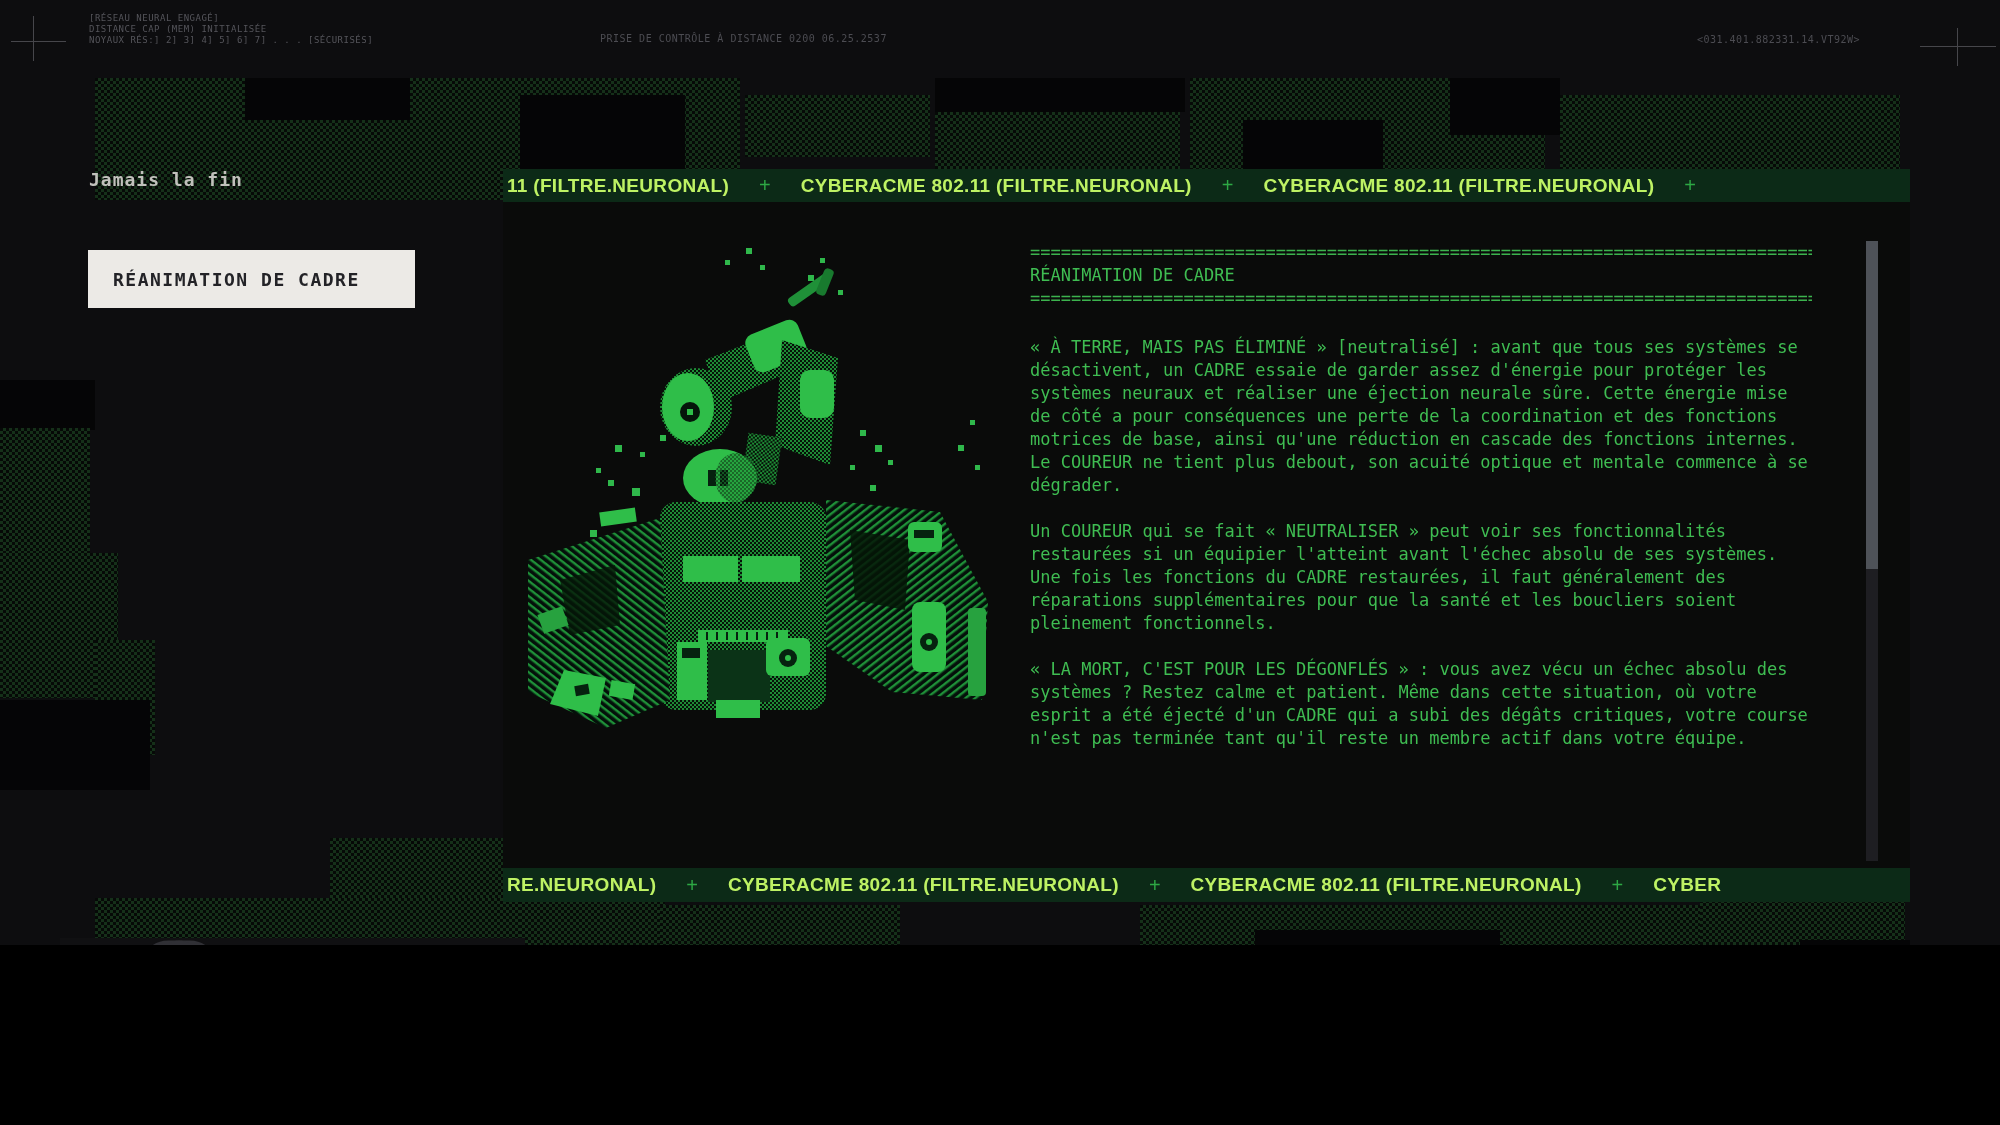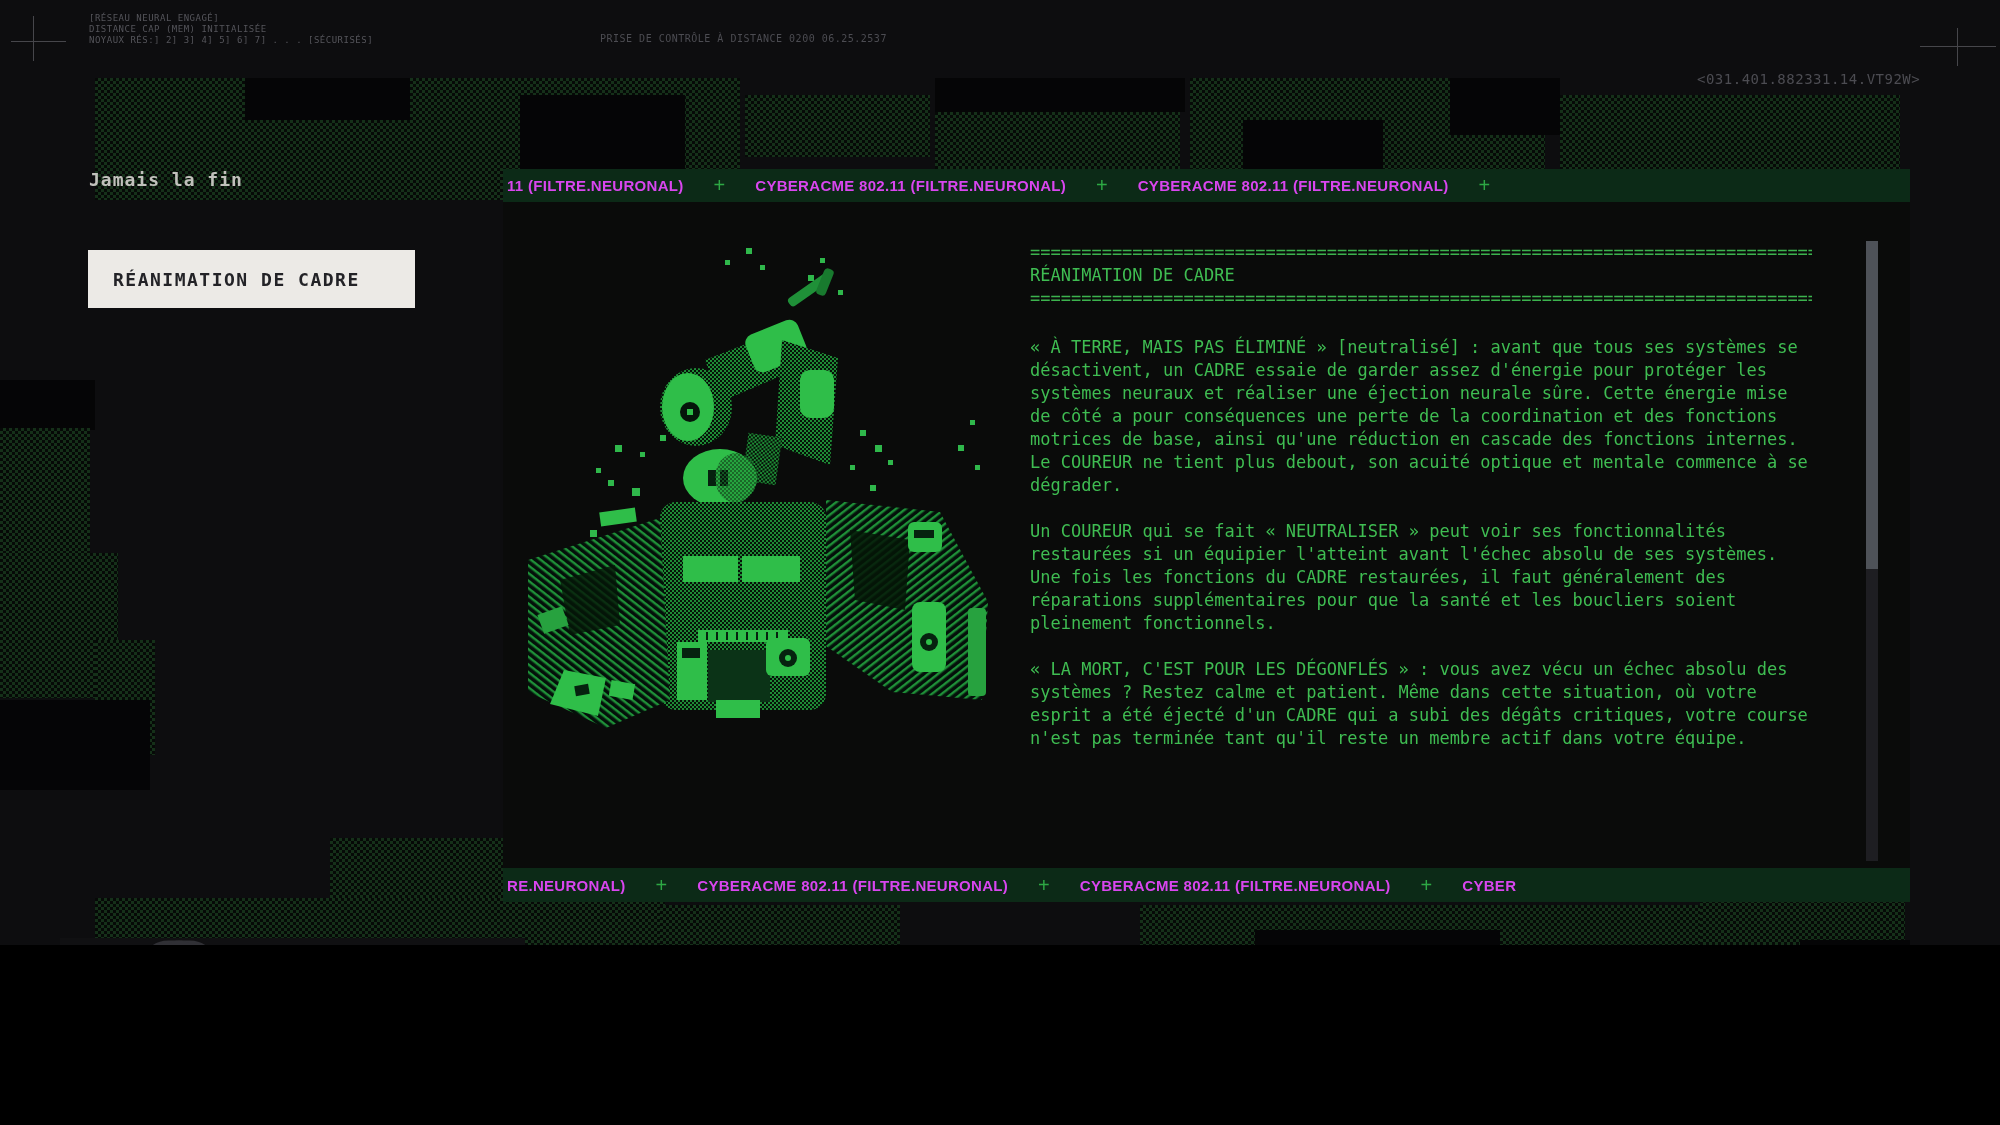--- a/index.html
+++ b/index.html
@@ -11,41 +11,41 @@
   .black{background:#050506;}
   .darkblk{background:#101012;}
 
   
   .cross-h,.cross-v{position:absolute;background:#46464b;z-index:2;}
 
   
   .bootlines{position:absolute;left:89px;top:13px;z-index:2;color:#55555b;font-size:9px;
              line-height:11px;letter-spacing:.5px;white-space:pre;}
   .topcenter{position:absolute;left:600px;top:33px;z-index:2;color:#4c4c52;font-size:10px;letter-spacing:.5px;}
-  .topright{position:absolute;left:1697px;top:34px;z-index:2;color:#4c4c52;font-size:14px;letter-spacing:.5px;margin-top:37px;}
+  .topright{position:absolute;left:1697px;top:34px;z-index:2;color:#4c4c52;font-size:10px;letter-spacing:.5px;}
   .glitch{position:absolute;left:903px;top:974px;z-index:2;color:#1d572b;font-size:13px;font-weight:bold;}
 
   
   .subtitle{position:absolute;left:89px;top:169px;z-index:3;color:#c1c1bc;font-size:18px;
             font-weight:bold;letter-spacing:1px;}
   .menu-btn{position:absolute;left:88px;top:250px;z-index:3;width:327px;height:58px;
             background:#eceae6;color:#232327;display:flex;align-items:center;padding:0 25px;
             box-sizing:border-box;font-size:18px;font-weight:bold;letter-spacing:1.5px;}
 
   
   .colnet{position:absolute;left:124px;top:940px;z-index:2;width:110px;text-align:center;color:#303035;}
   .colnet .label{font-size:16px;font-weight:bold;letter-spacing:2px;margin-top:2px;}
 
   
   .panel{position:absolute;left:503px;top:169px;width:1407px;height:733px;z-index:3;}
   .tabbar{position:absolute;left:0;width:1407px;height:33px;background:#0c2a17;overflow:hidden;
           display:flex;align-items:center;white-space:nowrap;padding-left:4px;box-sizing:border-box;}
   .tabbar-top{top:0;}
   .tabbar-bottom{top:699px;height:34px;}
-  .tab{color:#d946ef;font-family:"Liberation Sans", sans-serif;font-weight:bold;font-size:15px;
+  .tab{color:#bef264;font-family:"Liberation Sans", sans-serif;font-weight:bold;font-size:19px;
        letter-spacing:.3px;flex:none;}
   .plus{color:#2da844;font-family:"Liberation Sans", sans-serif;font-size:20px;padding:0 30px;flex:none;}
   .panel-body{position:absolute;left:0;top:33px;width:1407px;height:666px;background:#0a0b0a;overflow:hidden;}
   .robot{position:absolute;left:17px;top:28px;}
   .term{position:absolute;left:527px;top:39px;width:782px;height:627px;overflow:hidden;
         color:#3fbd52;font-size:17px;line-height:23px;}
   .trow{display:flex;justify-content:space-between;height:23px;}
   .tsep{height:23px;overflow:hidden;opacity:.95;}
   .para{margin-top:23px;white-space:pre-wrap;}
   .para:first-child{margin-top:26px;}

